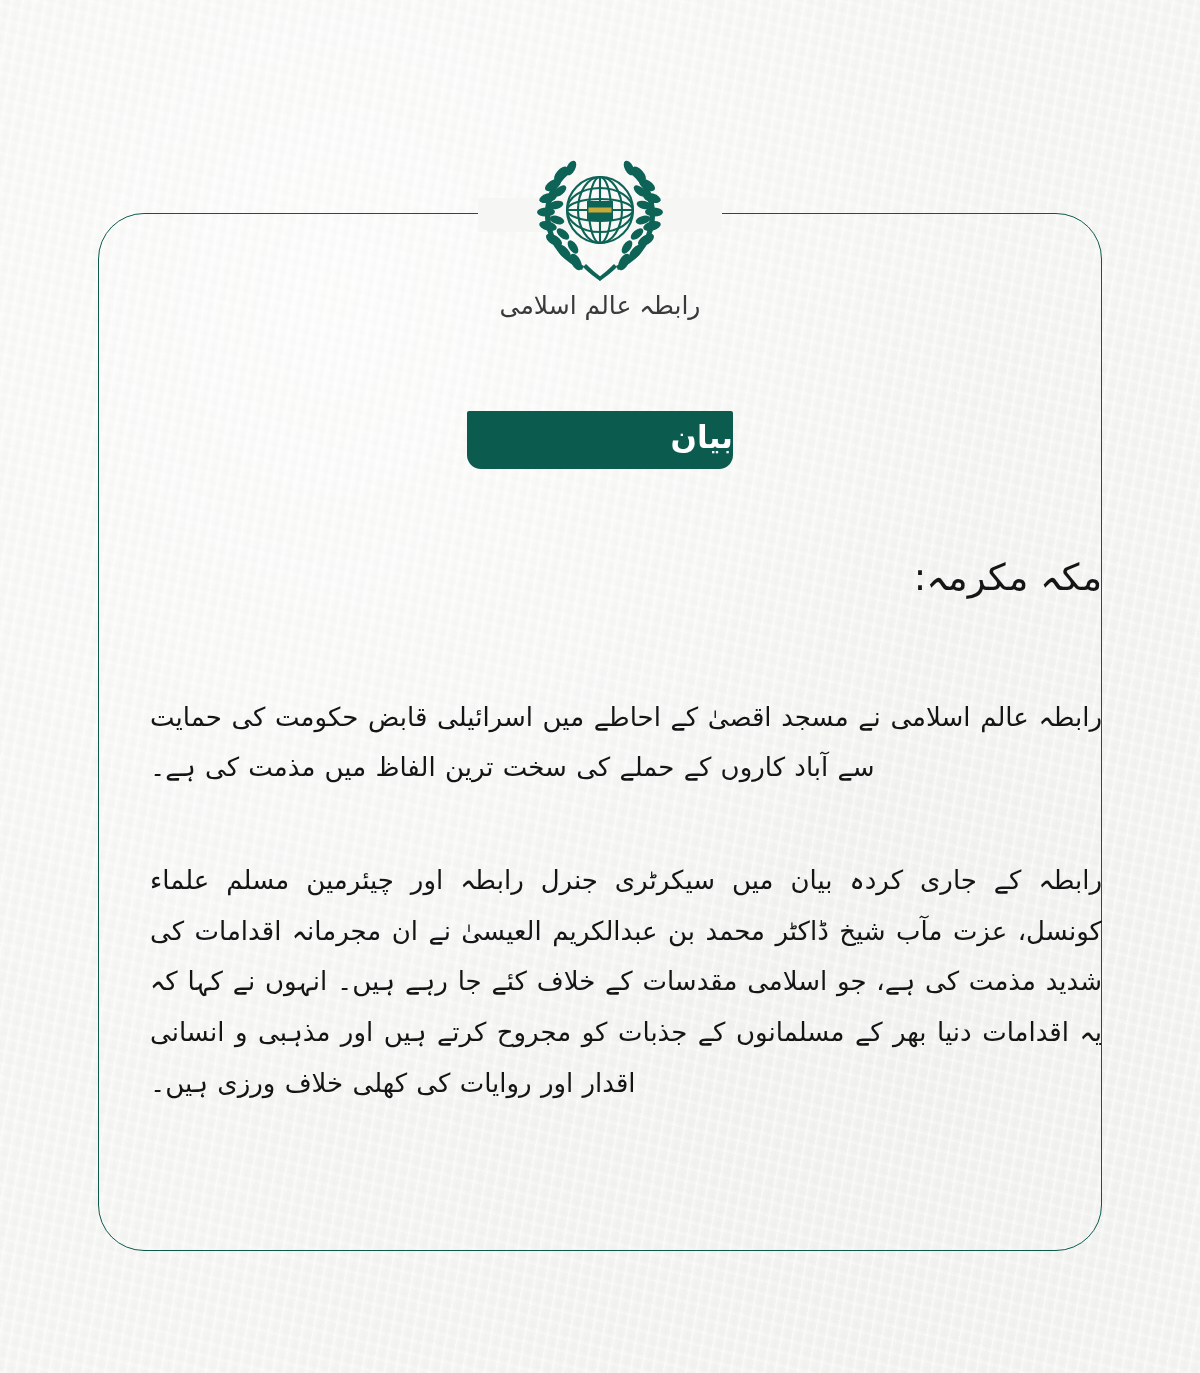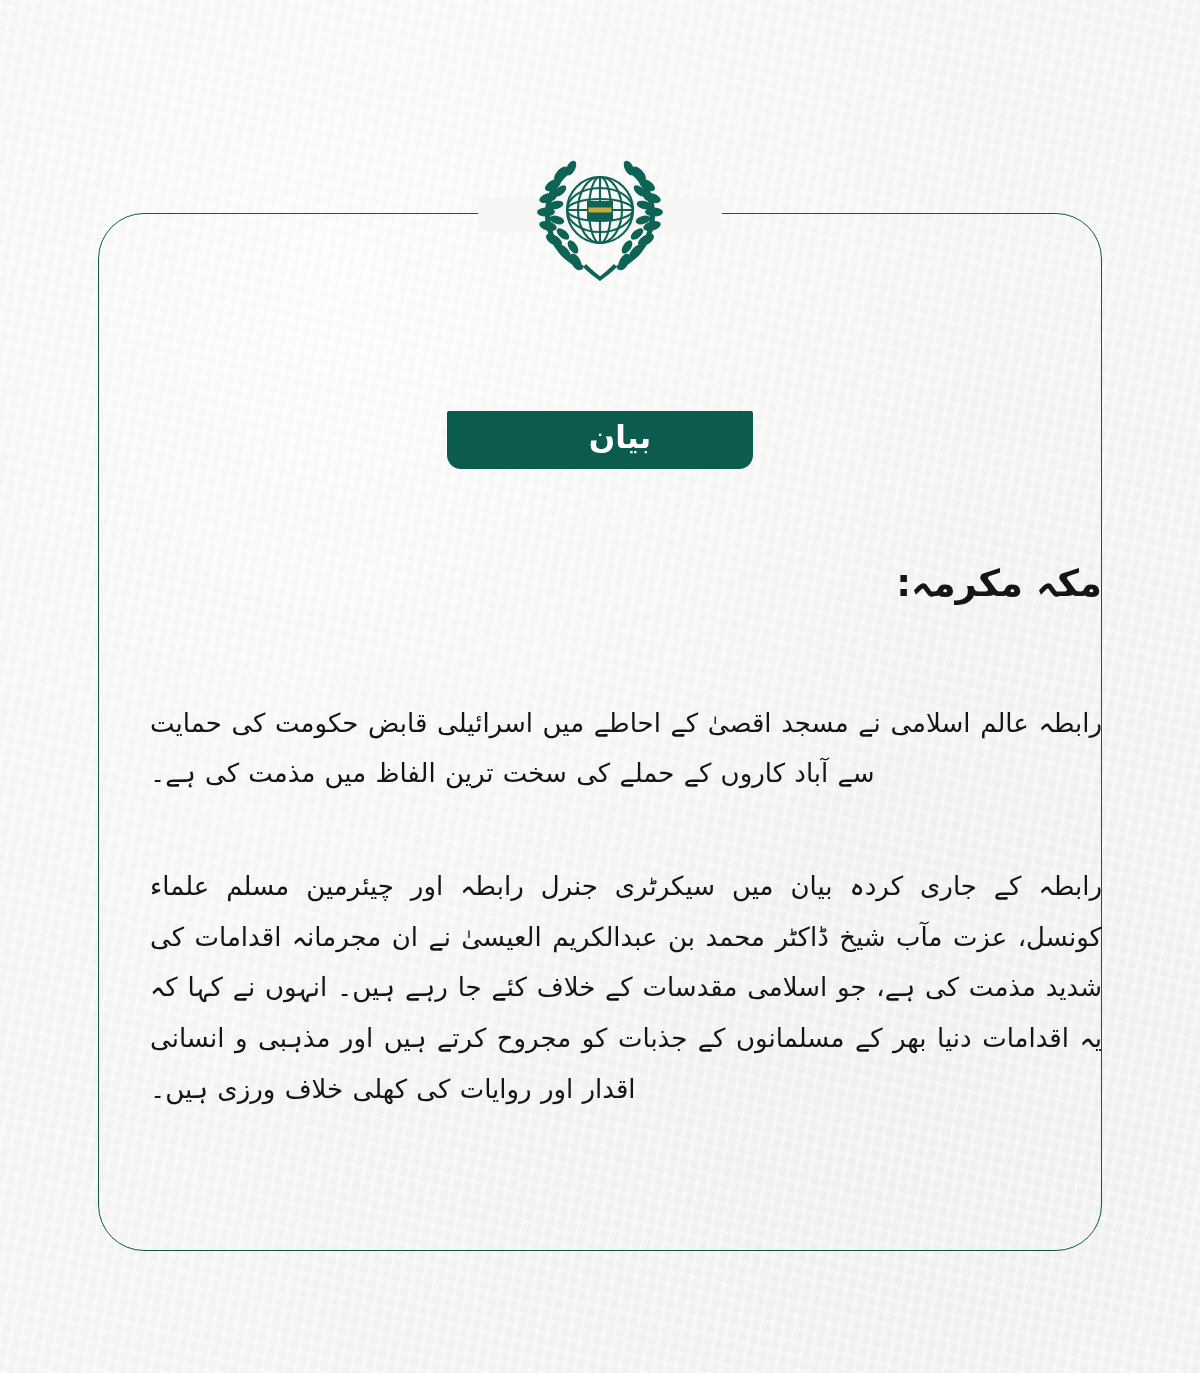--- a/index.html
+++ b/index.html
@@ -95,22 +95,21 @@
     position: absolute;
     left: 50%;
     transform: translateX(-50%);
     top: 411px;
     width: 266px;
     height: 58px;
     background: #0b5b4e;
     border-radius: 2px 2px 14px 14px;
     display: flex;
     align-items: center;
-    justify-content: center;
-    padding-left: 40px;
+    justify-content: flex-start;
   }
   .badge-label {
     color: #ffffff;
     font-size: 31px;
     line-height: 1;
     font-weight: 600;
     direction: rtl;
     padding-bottom: 5px;
   }
 
@@ -120,22 +119,22 @@
     left: 150px;
     right: 98px;
     top: 548px;
     direction: rtl;
     text-align: right;
     color: #151515;
   }
   .dateline {
     font-size: 37px;
     line-height: 1.5;
-    font-weight: 700;
-    margin: 8px 0 86px 0;
+    font-weight: 400;
+    margin: 2px 0 86px 0;
     padding-left: 62px;
   }
   .para {
     font-size: 26px;
     line-height: 1.95;
     margin: 0 0 62px 0;
     text-align: justify;
     text-align-last: left;
     word-spacing: 1px;
   }
@@ -211,20 +210,21 @@
         </g>
       </g>
 
       <path d="M53 115 C60 122 66 126 70 129 L72 126 C67 122 61 117 56 112 Z"></path>
       <path d="M87 115 C80 122 74 126 70 129 L68 126 C73 122 79 117 84 112 Z"></path>
     </g>
   </svg>
 </div>
 
 <div class="wordmark">
+  <span class="wordmark-ur">رابطہ عالم اسلامی</span>
 </div>
 
 <div class="badge">
   <span class="badge-label">بیان</span>
 </div>
 
 <div class="content">
   <p class="dateline">مکہ مکرمہ:</p>
   <p class="para">رابطہ عالم اسلامی نے مسجد اقصیٰ کے احاطے میں اسرائیلی قابض حکومت کی حمایت سے آباد کاروں کے حملے کی سخت ترین الفاظ میں مذمت کی ہے۔</p>
   <p class="para">رابطہ کے جاری کردہ بیان میں سیکرٹری جنرل رابطہ اور چیئرمین مسلم علماء کونسل، عزت مآب شیخ ڈاکٹر محمد بن عبدالکریم العیسیٰ نے ان مجرمانہ اقدامات کی شدید مذمت کی ہے، جو اسلامی مقدسات کے خلاف کئے جا رہے ہیں۔ انہوں نے کہا کہ یہ اقدامات دنیا بھر کے مسلمانوں کے جذبات کو مجروح کرتے ہیں اور مذہبی و انسانی اقدار اور روایات کی کھلی خلاف ورزی ہیں۔</p>

